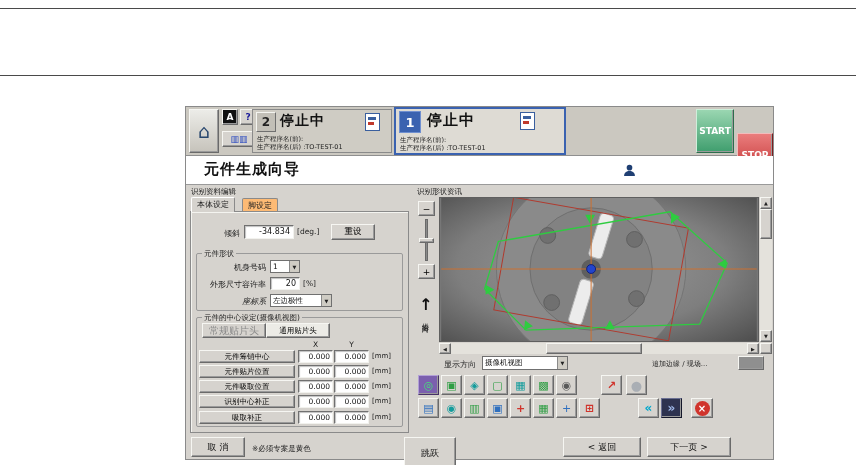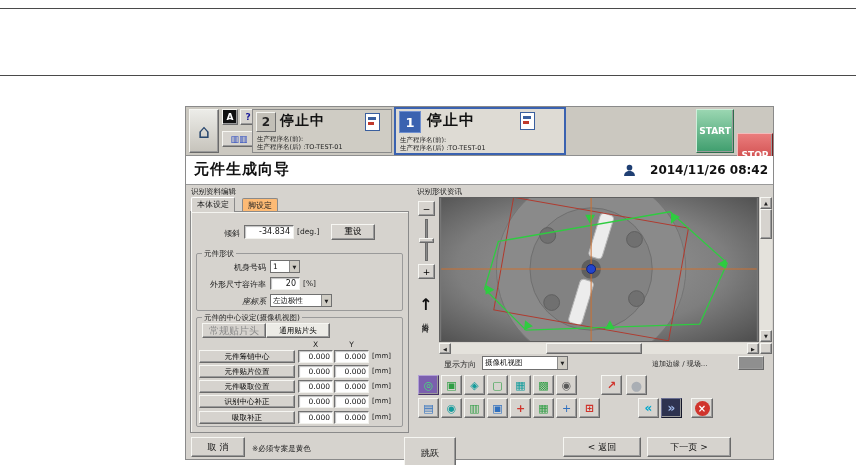--- a/index.html
+++ b/index.html
@@ -31,21 +31,21 @@
   .prog-icon{position:absolute;width:15px;height:18px;background:#fff;border:1px solid #3a5f9e;}
   .prog-icon i{position:absolute;left:2px;top:3px;width:8px;height:3px;background:#3a5f9e;}
   .prog-icon b{position:absolute;left:2px;top:8px;width:6px;height:3px;background:#c0392b;}
   #startb{left:510px;top:2px;width:38px;height:44px;background:linear-gradient(#9ad6b1,#3f9e6e);color:#fff;
           font-size:9px;font-weight:bold;border-color:#cfeeda #2c6e4d #2c6e4d #cfeeda;}
   #stopb{left:551px;top:2px;width:36px;height:44px;background:linear-gradient(#ea7d7d,#c03030);color:#fff;
          font-size:9px;font-weight:bold;border-color:#f2bcbc #7e1f1f #7e1f1f #f2bcbc;margin-top:24px;}
 
   
   #titlerow{position:absolute;left:0;top:49px;width:587px;height:29px;background:#fff;border-bottom:1px solid #9a9a9a;}
-  #pgtitle{position:absolute;left:8px;top:4px;font-size:15px;font-weight:bold;color:#111;letter-spacing:1px;}
+  #pgtitle{position:absolute;left:18px;top:4px;font-size:15px;font-weight:bold;color:#111;letter-spacing:1px;}
   #usericon{position:absolute;left:437px;top:8px;width:13px;height:13px;}
   #dt{position:absolute;left:452px;top:7px;width:130px;text-align:right;font-size:12px;font-weight:bold;color:#111;}
 
   
   .seclabel{position:absolute;font-size:7.5px;color:#222;white-space:nowrap;}
   .tab{position:absolute;font-size:8px;padding:1px 5px 0;background:#fdba74;border:1px solid #8a8a8a;border-bottom:none;
        border-radius:2px 2px 0 0;color:#222;cursor:pointer;}
   .tab.active{background:#d6d3ce;border-top-color:#fff;border-left-color:#fff;z-index:3;}
   .panelbox{position:absolute;background:#d6d3ce;border:1px solid #8a8a8a;box-shadow:inset 1px 1px 0 #f4f4f0;}
   .grp{position:absolute;border:1px solid #9a9a9a;border-radius:2px;}
@@ -125,21 +125,20 @@
       <button class="b3" id="startb">START</button>
       <button class="b3" id="stopb">STOP</button>
     </div>
 
     <div id="titlerow">
       <div id="pgtitle">元件生成向导</div>
       <svg id="usericon" viewBox="0 0 12 12">
         <circle cx="6" cy="3.4" r="2.6" fill="#1f3f73"></circle>
         <path d="M1 11c0-3 2.2-4.6 5-4.6S11 8 11 11z" fill="#1f3f73"></path>
       </svg>
-      <div id="dt">2014/11/26 08:42</div>
     </div>
 
     <div class="seclabel" style="left:5px;top:80px;">识别资料编辑</div>
 
     <div class="tab active" style="left:5px;top:90px;height:15px;z-index:2;">本体设定</div>
     <div class="tab" style="left:56px;top:91px;height:14px;">脚设定</div>
     <div class="panelbox" style="left:4px;top:104px;width:219px;height:222px;"></div>
 
     <div class="flabel" style="left:20px;top:121px;width:34px;">倾斜</div>
     <div class="sunk fval" style="left:58px;top:118px;width:50px;height:14px;">-34.834</div>

